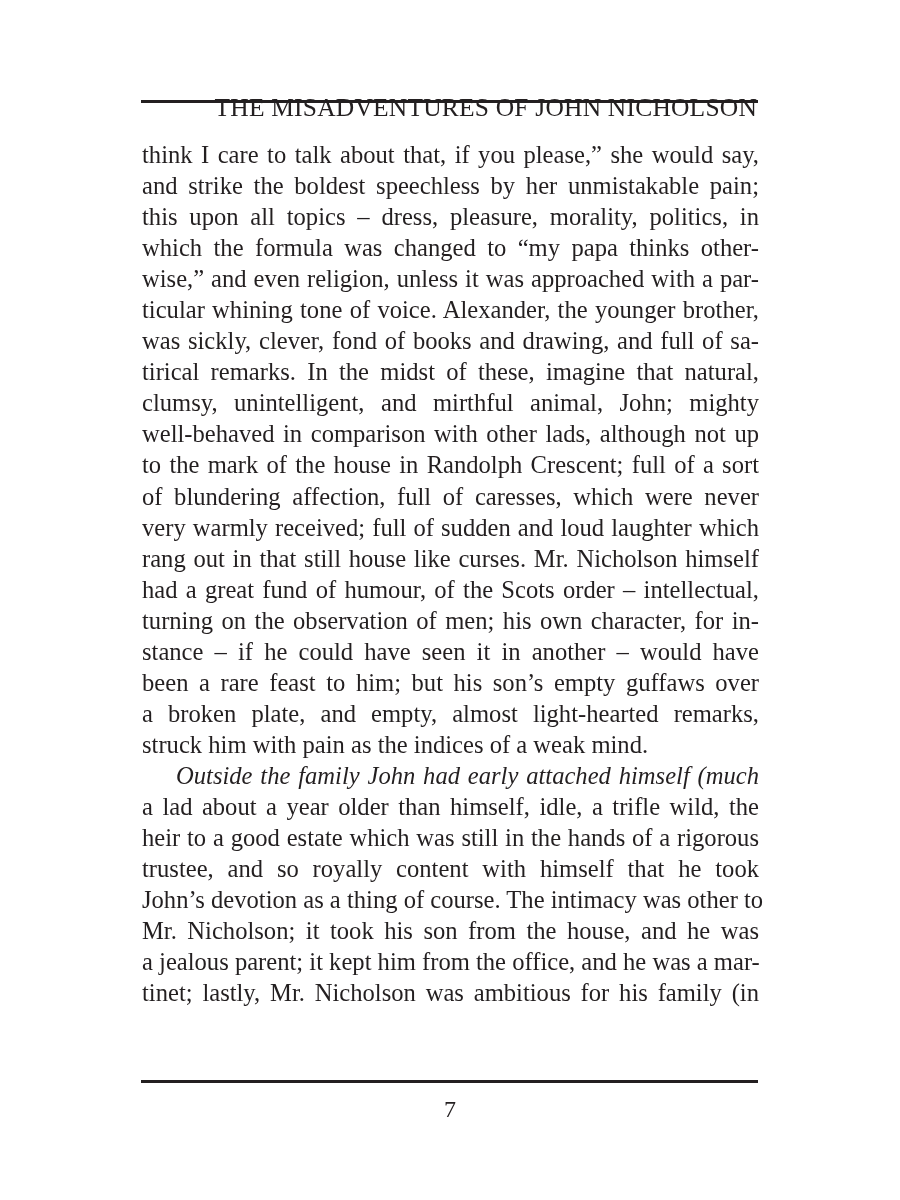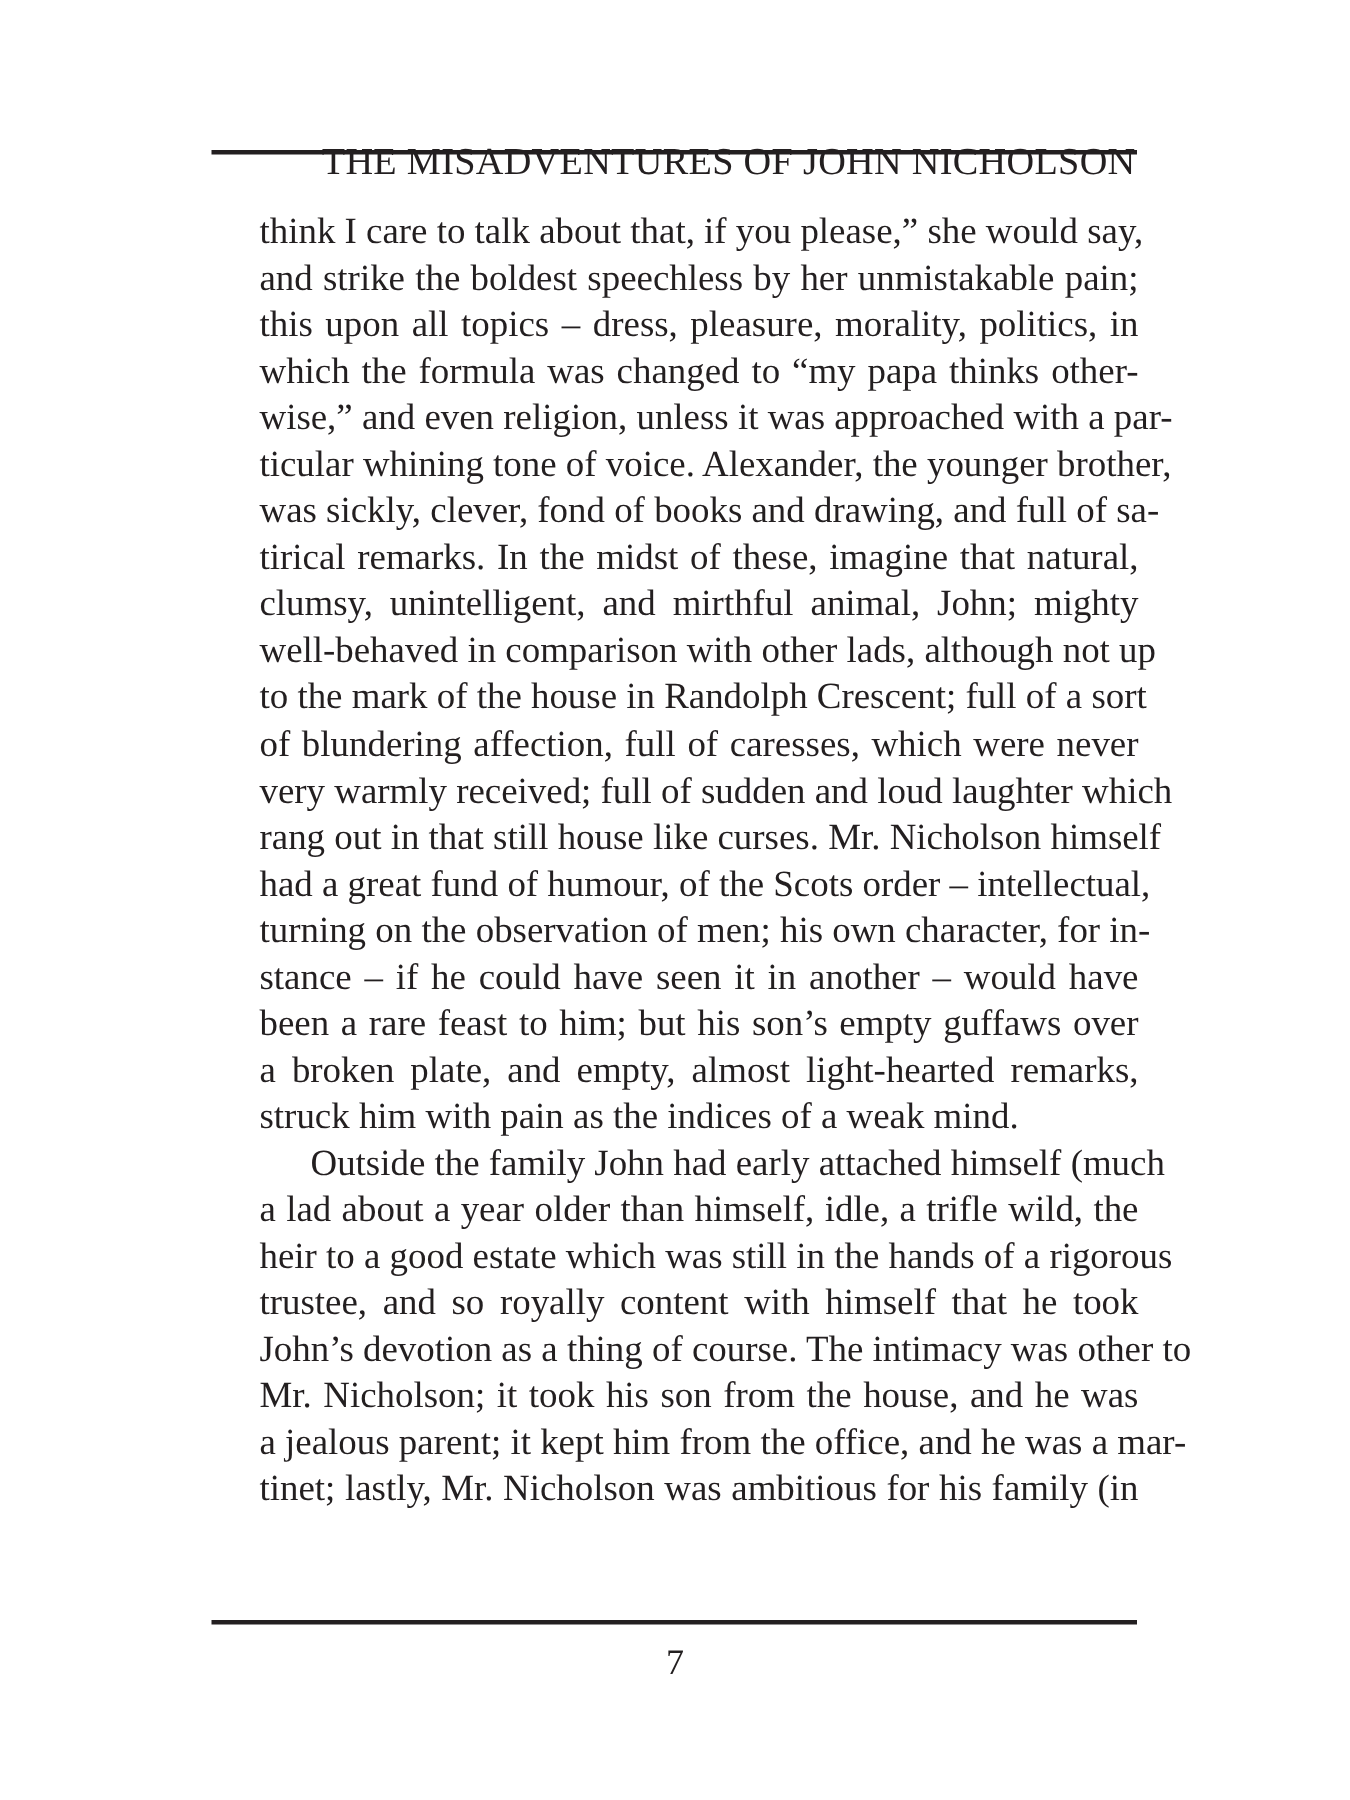--- a/index.html
+++ b/index.html
@@ -44,27 +44,27 @@
       width: 617px;
       font-size: 24.6px;
       line-height: 31.05px;
     }
     .line {
       display: block;
       height: 31.05px;
       white-space: nowrap;
       text-align: justify;
       text-align-last: justify;
-      margin-left: 31px;
     }
     .line.last {
       text-align-last: left;
     }
     .line.indent {
       padding-left: 34px;
+      font-style: italic;
     }
     .folio {
       position: absolute;
       left: 0;
       width: 900px;
       top: 1094px;
       text-align: center;
       font-size: 24px;
       line-height: 30px;
     }

